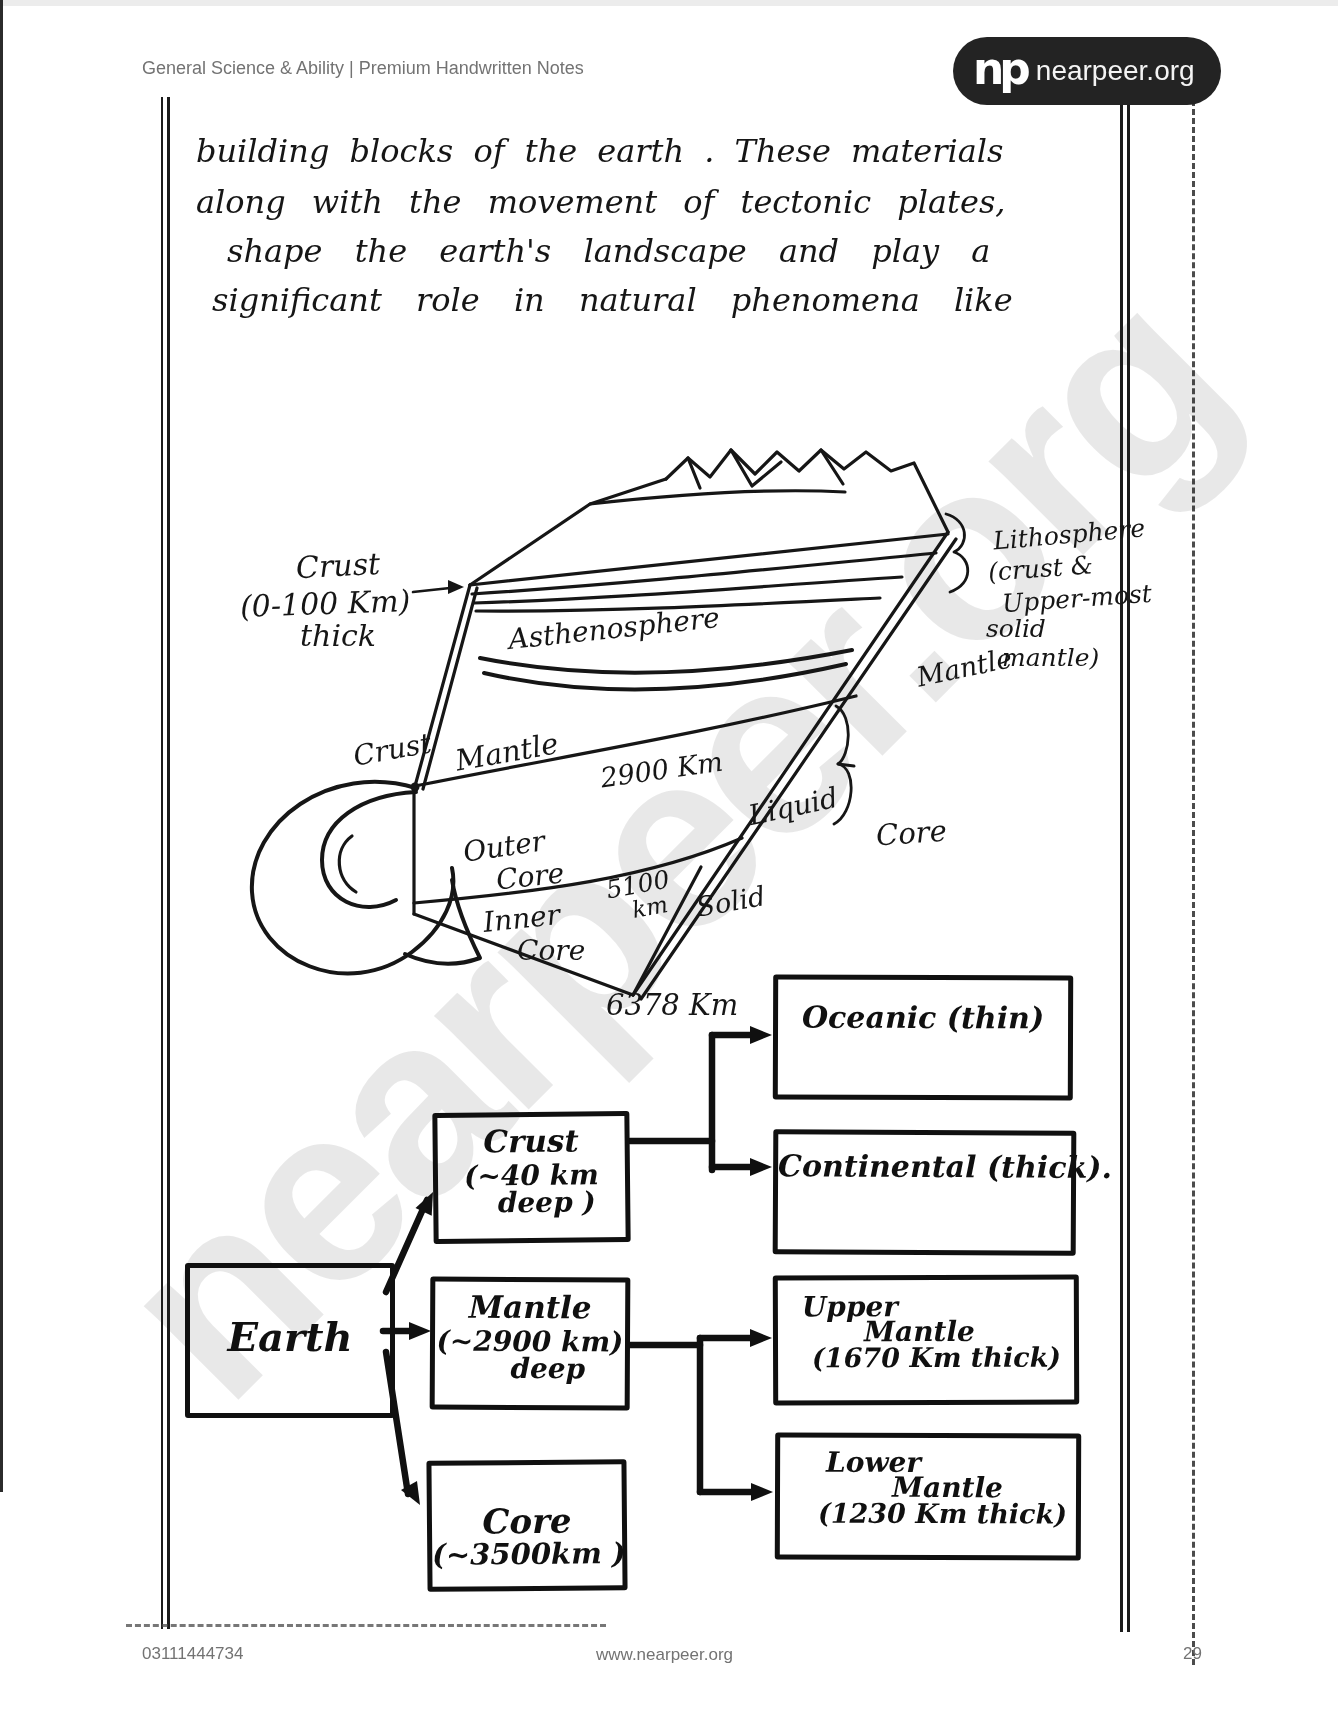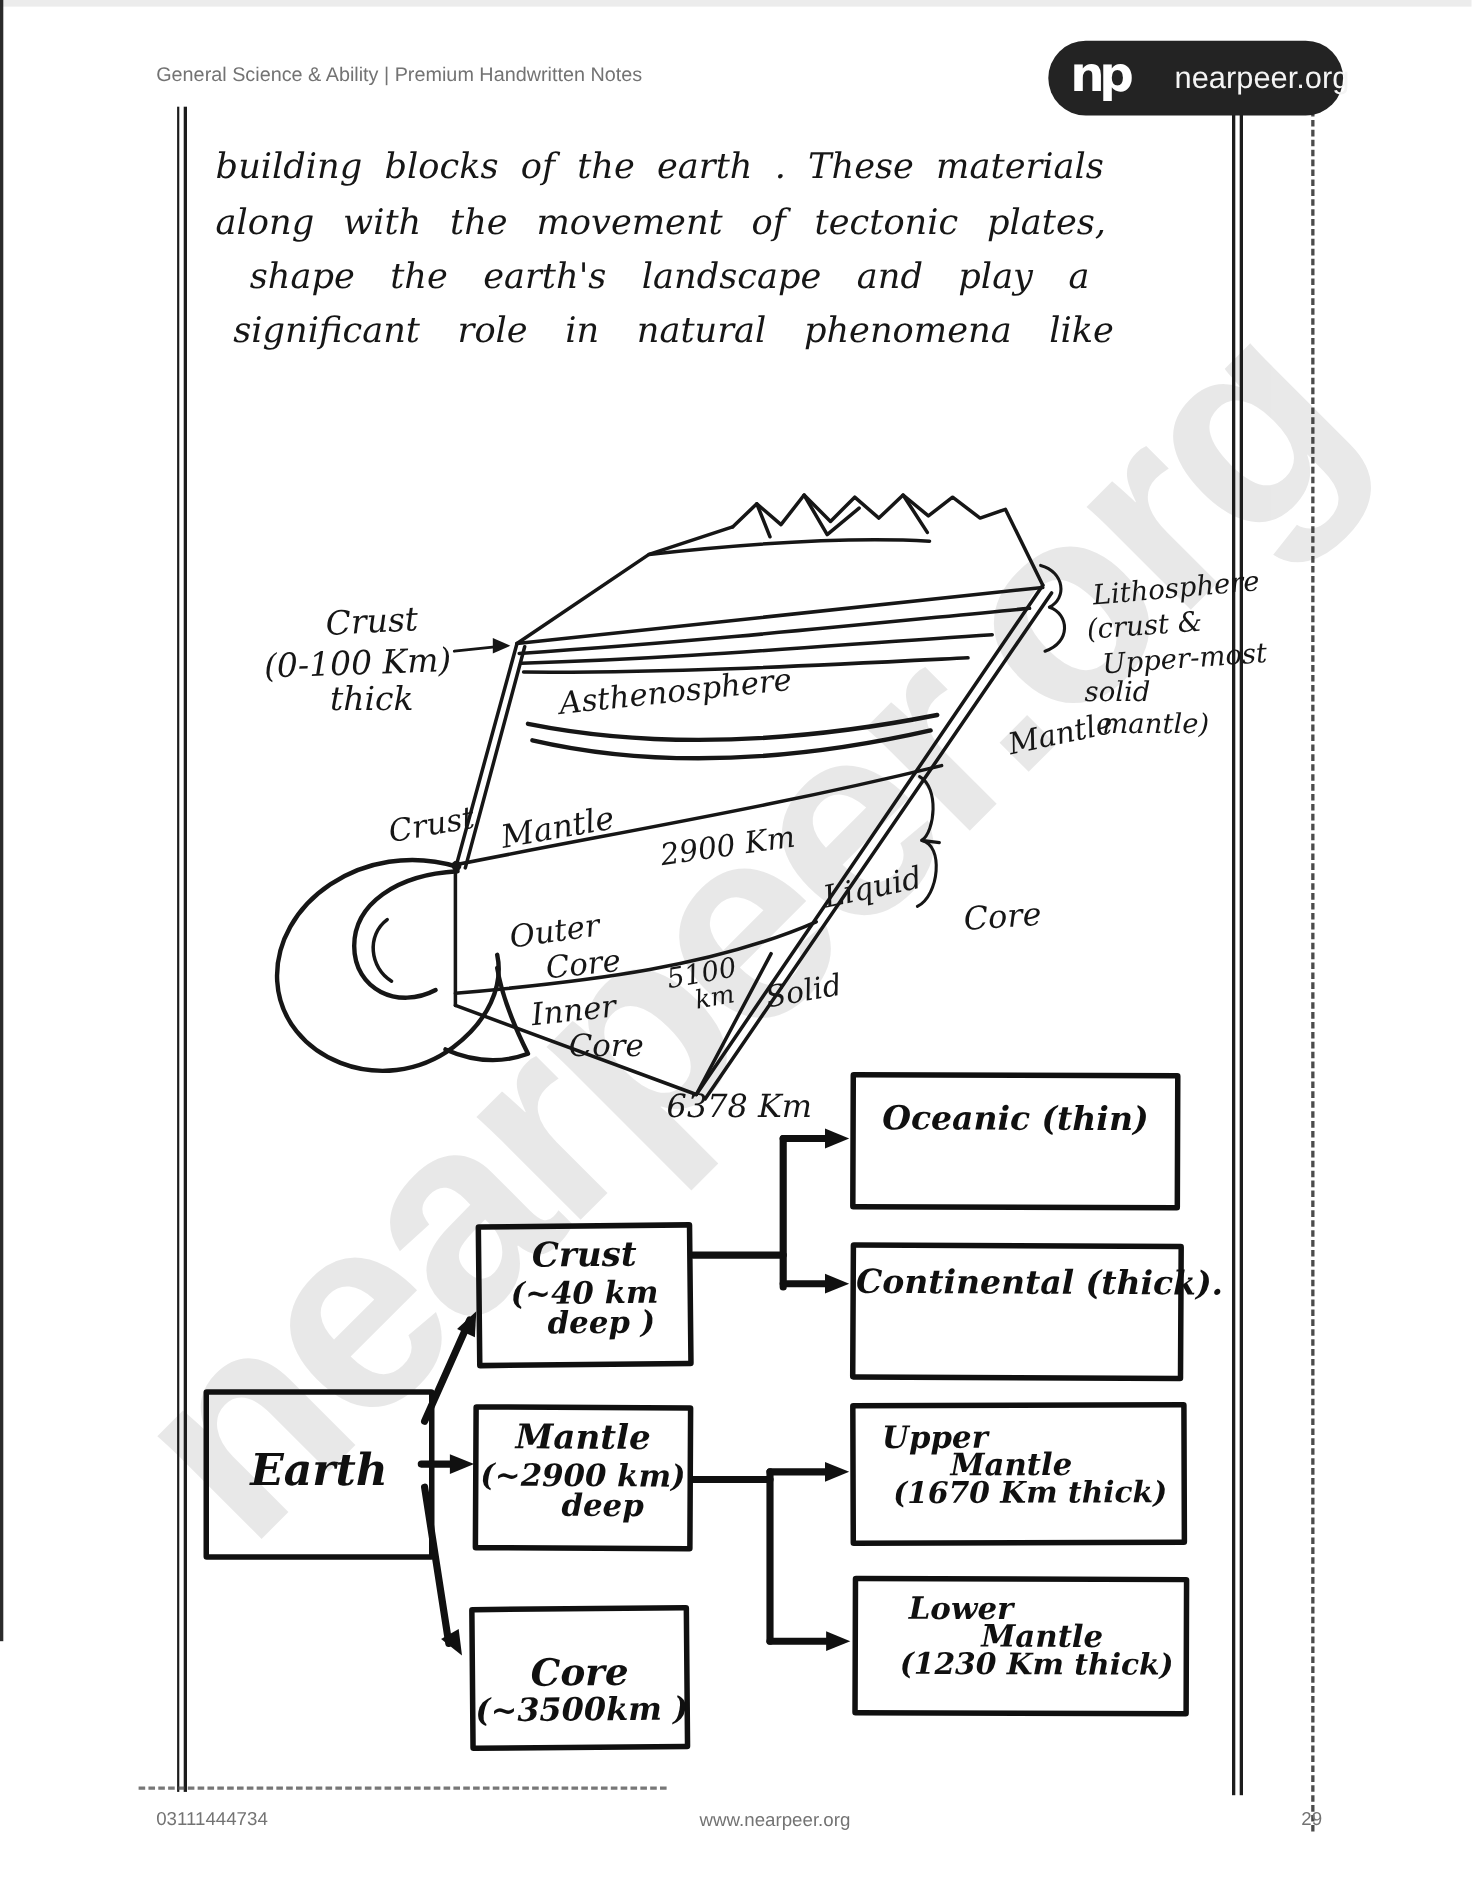--- a/index.html
+++ b/index.html
@@ -8,21 +8,21 @@
   .abs{position:absolute;}
   .hw{position:absolute;font-family:"DejaVu Serif",serif;font-style:italic;color:#161616;white-space:nowrap;z-index:4;}
   .sans{font-family:"Liberation Sans",sans-serif;color:#737373;}
   .mline{position:absolute;background:#1c1c1c;z-index:2;}
   .box{position:absolute;border:5px solid #101010;border-radius:3px;background:transparent;z-index:3;text-align:center;}
   .box .hwl{font-family:"DejaVu Serif",serif;font-style:italic;font-weight:700;color:#101010;white-space:nowrap;}
   #watermark{position:absolute;left:-90px;top:700px;width:1520px;text-align:center;
              transform:rotate(-45deg);font-family:"Liberation Sans",sans-serif;font-weight:700;
              font-size:252px;letter-spacing:-8px;color:#000;opacity:0.085;z-index:1;white-space:nowrap;}
   #logo-pill{position:absolute;left:953px;top:37px;width:268px;height:68px;background:#232323;
-             border-radius:34px;display:flex;align-items:center;padding-left:20px;box-sizing:border-box;z-index:5;gap:32px;}
+             border-radius:34px;display:flex;align-items:center;padding-left:20px;box-sizing:border-box;z-index:5;}
   #logo-mark{color:#fff;font-family:"DejaVu Sans",sans-serif;font-weight:700;font-size:44px;
              letter-spacing:-5px;line-height:1;margin-right:10px;transform:translateY(-2px);}
   #logo-text{color:#f4f4f4;font-family:"Liberation Sans",sans-serif;font-size:28px;}
   svg{position:absolute;left:0;top:0;z-index:3;pointer-events:none;}
   .dashv{position:absolute;left:1192px;top:100px;height:1565px;border-left:3px dashed #2c2c2c;z-index:2;opacity:.85;}
   #footer-dash{position:absolute;left:126px;top:1624px;width:480px;border-top:3px dashed #4a4a4a;opacity:.75;z-index:2;}
 </style>
 </head>
 <body>
 
@@ -187,16 +187,16 @@
   </div>
 
   <div class="box" style="left:775px;top:1433px;width:306px;height:127px;transform:rotate(0.2deg);padding:8px 0 0 24px;box-sizing:border-box;text-align:left;">
     <div class="hwl" style="font-size:28px;margin-left:22px;">Lower</div>
     <div class="hwl" style="font-size:28px;margin-left:88px;margin-top:-8px;">Mantle</div>
     <div class="hwl" style="font-size:27px;margin-left:14px;margin-top:-6px;">(1230 Km thick)</div>
   </div>
 
   <div id="footer-dash"></div>
   <div class="abs sans" style="left:142px;top:1644px;font-size:17px;z-index:4;">03111444734</div>
-  <div class="abs sans" style="left:596px;top:1645px;font-size:17px;z-index:4;margin-left:40px;">www.nearpeer.org</div>
+  <div class="abs sans" style="left:596px;top:1645px;font-size:17px;z-index:4;">www.nearpeer.org</div>
   <div class="abs sans" style="left:1183px;top:1644px;font-size:17px;z-index:4;">29</div>
 
 </div>
 
 </body></html>

